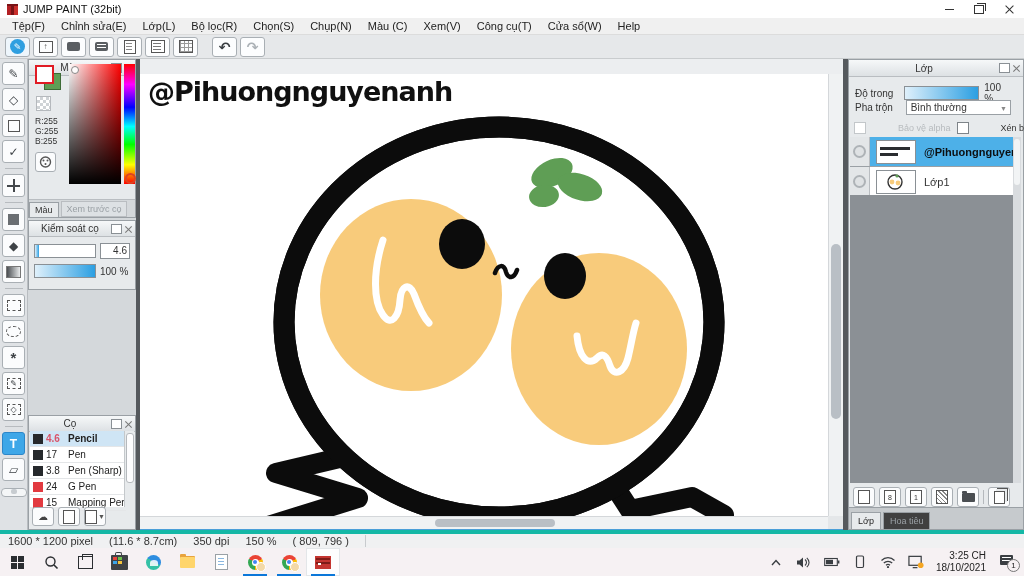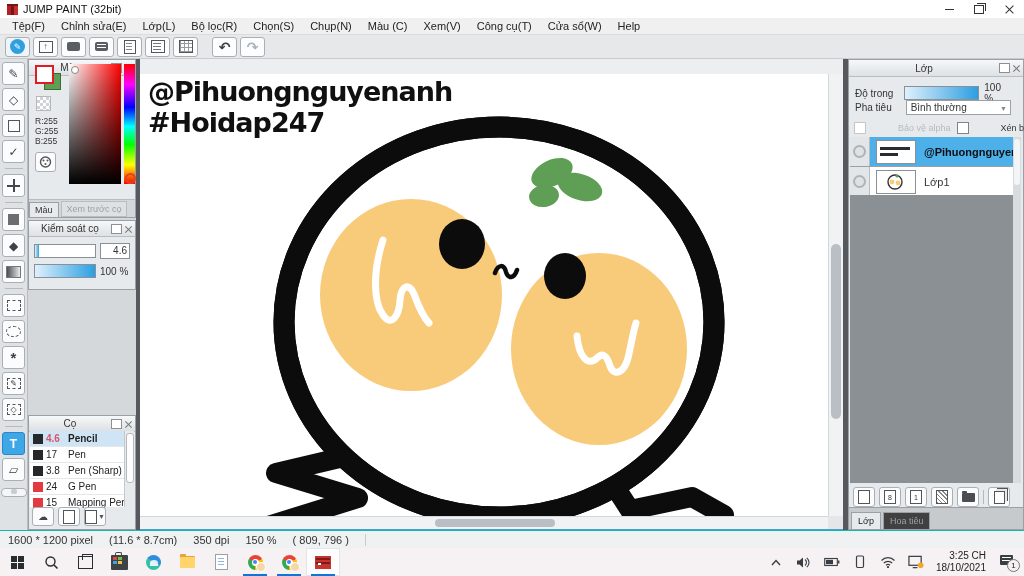--- a/index.html
+++ b/index.html
@@ -149,21 +149,21 @@
   .pg{width:10px;height:12px;border:1px solid #555;background:#fff;font-size:7px;display:flex;align-items:center;justify-content:center;color:#333;}
   .pg.tone{background:repeating-linear-gradient(45deg,#888 0 1px,#fff 1px 3px);}
   .folder-dk{width:13px;height:9px;background:#4a4e52;border-radius:1px;position:relative;}
   .folder-dk:before{content:"";position:absolute;left:0;top:-2px;width:5px;height:2px;background:#4a4e52;border-radius:1px 1px 0 0;}
   .dup{width:9px;height:11px;border:1px solid #555;background:#fff;box-shadow:2px -2px 0 -0px #e7eaec,3px -3px 0 #555;}
   .lsep{width:1px;height:14px;background:#b5b9bd;}
   #lp-tabs{position:absolute;left:0;bottom:0;width:174px;height:22px;background:#c6cacd;border-top:1px solid #9aa0a5;display:flex;align-items:flex-end;padding-left:2px;box-sizing:border-box;}
   .lptab{font-size:9px;padding:3px 6px;background:#e7eaec;border:1px solid #9aa0a5;border-bottom:none;color:#222;}
   .lptab.ghost{background:#404040;color:#9aa0a5;margin-left:2px;}
   
-  #statusbar{left:0;top:530px;width:1024px;height:18px;background:#f0f1f2;border-top:1px solid #14b8a6;display:flex;align-items:center;font-size:11px;color:#333;gap:16px;padding-left:8px;box-sizing:border-box;}
+  #statusbar{left:0;top:530px;width:1024px;height:18px;background:#f0f1f2;border-top:4px solid #14b8a6;display:flex;align-items:center;font-size:11px;color:#333;gap:16px;padding-left:8px;box-sizing:border-box;}
   .st-sep{width:1px;height:12px;background:#c8cbce;}
   
   #taskbar{left:0;top:548px;width:1024px;height:28px;background:#f6f1f3;display:flex;align-items:center;}
   .tk{width:34px;height:28px;display:flex;align-items:center;justify-content:center;position:relative;flex:none;}
   .tk.active-app{background:#fdfdfe;box-shadow:0 0 0 1px #e3e6e9 inset;}
   .tk .uline{position:absolute;left:5px;bottom:0;width:24px;height:2px;background:var(--taskbar_underline);}
   .win-logo{width:13px;height:13px;display:grid;grid-template-columns:6px 6px;grid-template-rows:6px 6px;gap:1px;}
   .win-logo i{background:#2a2d30;}
   .tview{width:13px;height:11px;border:1px solid #2a2d30;position:relative;background:#f6f1f3;}
   .tview:before{content:"";position:absolute;left:3px;top:-3px;width:9px;height:5px;border:1px solid #2a2d30;border-bottom:none;}
@@ -426,21 +426,20 @@
 
         <path d="M 355 199 c 3 -9 9 -9 11 -1 c 2 7 8 7 11 -2" fill="none" stroke="#0c0c0c" stroke-width="4.5" stroke-linecap="round"></path>
 
         <g>
           <ellipse cx="412" cy="99" rx="22" ry="13" transform="rotate(-25 412 99)" style="fill:var(--leaf)"></ellipse>
           <ellipse cx="440" cy="113" rx="23" ry="13" transform="rotate(18 440 113)" style="fill:var(--leaf)"></ellipse>
           <ellipse cx="404" cy="122" rx="15" ry="11" transform="rotate(-8 404 122)" style="fill:var(--leaf)"></ellipse>
         </g>
       </svg>
       <div class="canvas-text" style="top:2px;">@Pihuongnguyenanh</div>
-      <div class="canvas-text" style="top:33px;">#Hoidap247</div>
     </div>
     <div id="vscroll">
         <i></i>
       </div>
     <div id="hscroll">
         <i></i>
       </div>
     <div id="scorner"></div>
   </div>
 
@@ -451,21 +450,21 @@
       <span class="pico x"></span>
     </div>
     <div class="lp-row" id="lp-opacity">
       <span class="lbl">Độ trong</span>
       <span class="track">
           <span class="fill" style="width:100%;"></span>
         </span>
       <span class="val">100 %</span>
     </div>
     <div class="lp-row" id="lp-blend">
-      <span class="lbl">Pha tiêu</span>
+      <span class="lbl">Pha trộn</span>
       <span class="select">
         <span>Bình thường</span>
         <span class="car">▼</span>
       </span>
     </div>
     <div class="lp-row" id="lp-checks">
       <span class="cb dis"></span>
       <span class="cklbl dis">Bảo vệ alpha</span>
       <span class="cb"></span>
       <span class="cklbl">Xén bớt</span>

